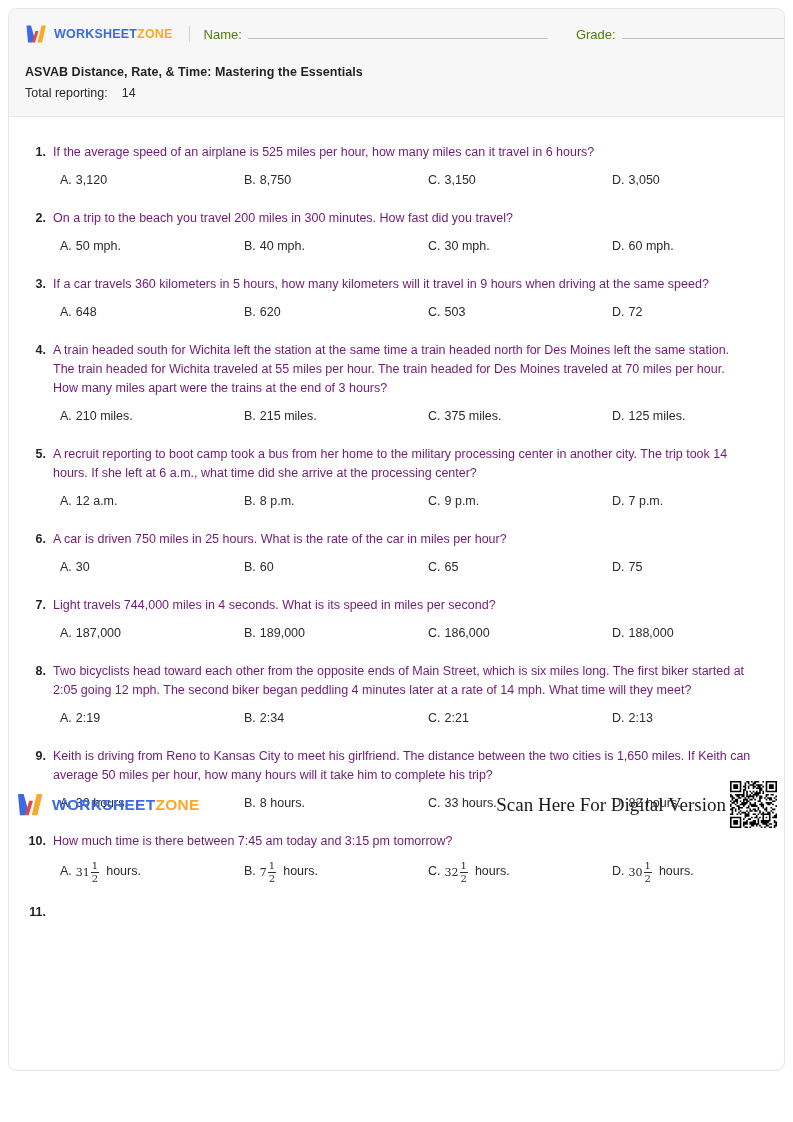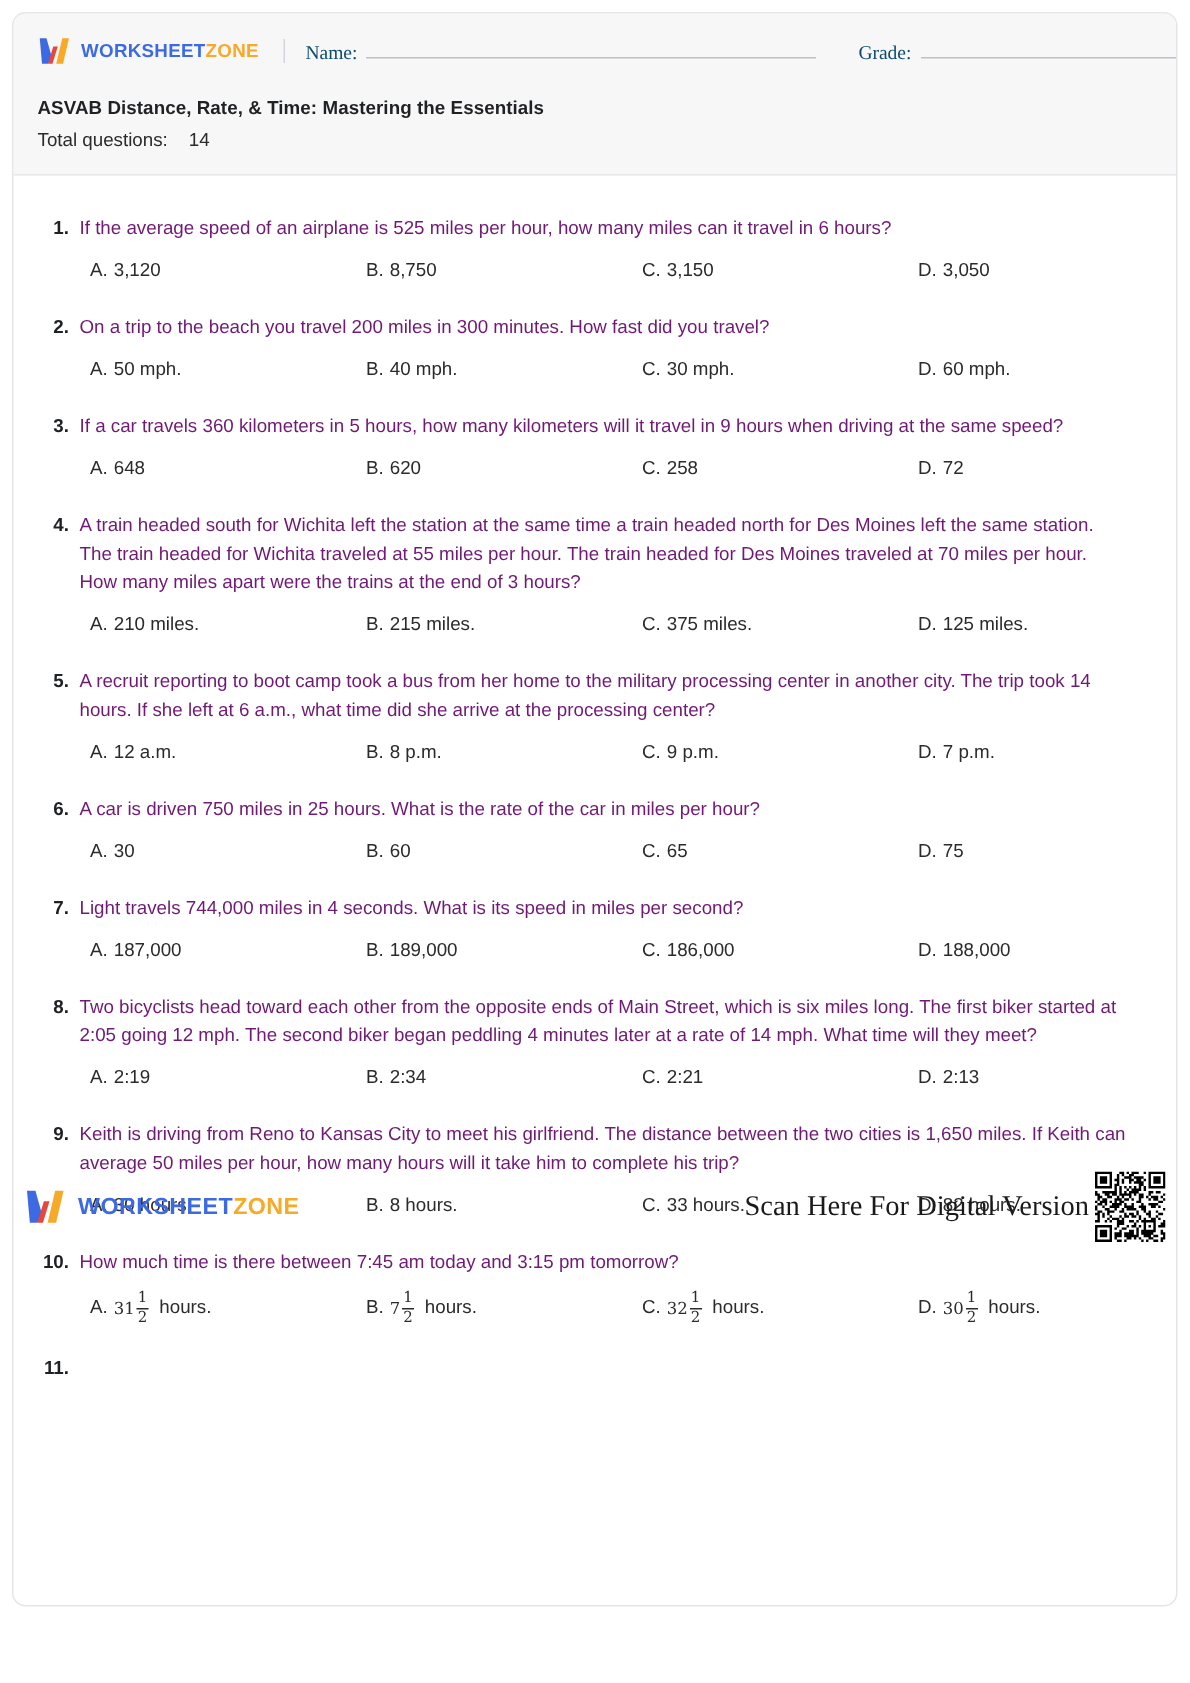--- a/index.html
+++ b/index.html
@@ -79,23 +79,22 @@
     flex: none;
   }
 
   .field {
     display: flex;
     align-items: baseline;
     white-space: nowrap;
   }
   .field-label {
     font-size: 13px;
-    color: #0c4a6e;
+    color: #4d7c0f;
     margin-right: 6px;
-    font-family: Liberation Serif, serif;
   }
   .field-line {
     border-bottom: 1px solid #bdc0c4;
     height: 13px;
   }
   .field-name .field-line { width: 300px; }
   .field-grade { margin-left: 28px; }
   .field-grade .field-line { width: 206px; }
 
   .worksheet-title {
@@ -247,21 +246,21 @@
         </div>
 
         <div class="field field-grade">
           <span class="field-label">Grade:</span>
           <span class="field-line"></span>
         </div>
       </div>
 
       <div class="worksheet-title">ASVAB Distance, Rate, &amp; Time: Mastering the Essentials</div>
       <div class="worksheet-meta">
-        <span>Total questions:</span><span class="meta-value">14</span>
+        <span>Total reporting:</span><span class="meta-value">14</span>
       </div>
     </div>
 
     <div class="questions" id="questions-container">
         <div class="q-block">
           <div class="q-row">
             <div class="q-num">1.</div>
             <div class="q-text">If the average speed of an airplane is 525 miles per hour, how many miles can it travel in 6 hours?</div>
           </div>
           <div class="options">
@@ -316,21 +315,21 @@
             <div class="option">
               <span class="opt-letter">A.</span>
               <span>648</span>
             </div>
             <div class="option">
               <span class="opt-letter">B.</span>
               <span>620</span>
             </div>
             <div class="option">
               <span class="opt-letter">C.</span>
-              <span>258</span>
+              <span>503</span>
             </div>
             <div class="option">
               <span class="opt-letter">D.</span>
               <span>72</span>
             </div>
           </div>
         </div>
         <div class="q-block">
           <div class="q-row">
             <div class="q-num">4.</div>

